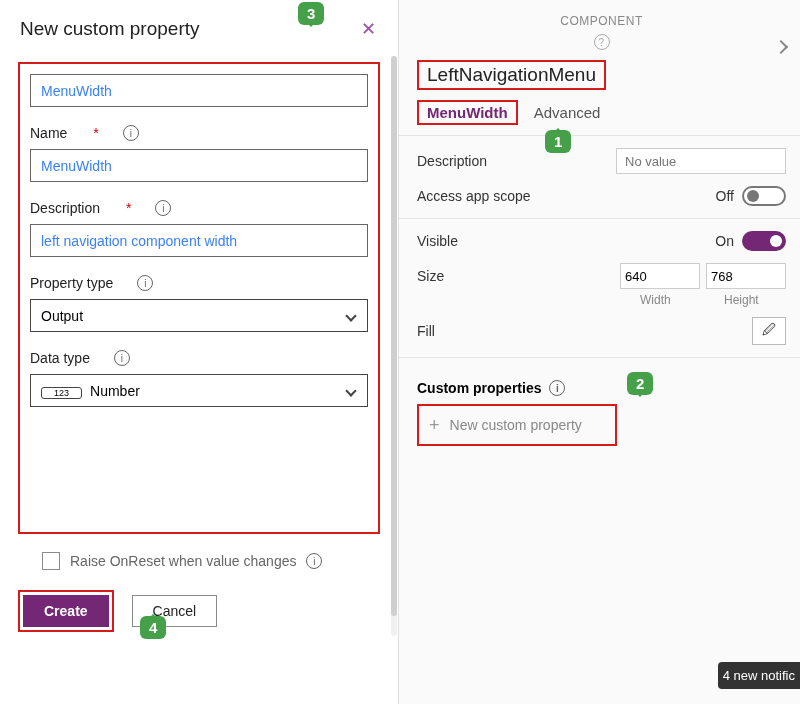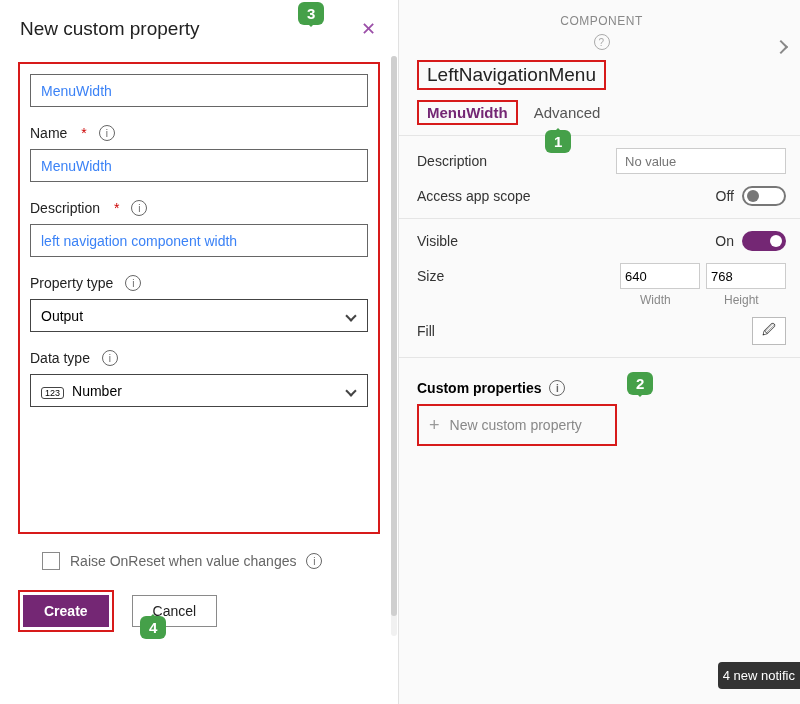--- a/index.html
+++ b/index.html
@@ -3,26 +3,26 @@
 <meta charset="utf-8">
 <style>
   *{box-sizing:border-box;font-family:"Segoe UI",Arial,sans-serif;}
   body{margin:0;width:800px;height:704px;background:#fff;overflow:hidden;position:relative;}
   .app{display:flex;width:100%;height:100%;}
   .left-pane{width:399px;border-right:1px solid #e1e1e1;position:relative;padding:18px 18px 0 18px;}
   .left-pane h1{font-size:19px;font-weight:400;margin:0 0 22px 2px;color:#222;}
   .close-x{position:absolute;top:18px;right:22px;color:#9b4fa8;font-size:18px;cursor:pointer;}
   .form-area{border:2px solid #d71a1a;padding:10px 10px 14px 10px;margin-bottom:18px;min-height:472px;position:relative;}
   .tbox{width:100%;height:33px;border:1px solid #666;padding:4px 10px;font-size:14px;color:#3b82f6;background:#fff;}
-  .fld-label{font-size:14px;color:#222;margin:18px 0 8px 0;display:flex;align-items:center;gap:12px;}
+  .fld-label{font-size:14px;color:#222;margin:18px 0 8px 0;display:flex;align-items:center;gap:24px;}
   .req{color:#c00;margin-left:2px;}
   .info-c{display:inline-flex;width:16px;height:16px;border:1px solid #666;border-radius:50%;align-items:center;justify-content:center;font-size:10px;color:#666;font-style:normal;}
   .selectish{width:100%;height:33px;border:1px solid #444;display:flex;align-items:center;padding:0 10px;justify-content:space-between;cursor:pointer;font-size:14px;}
   .chev{border:solid #444;border-width:0 2px 2px 0;display:inline-block;padding:3px;transform:rotate(45deg);margin-right:2px;}
-  .num-ic{display:inline-flex;border:1px solid #444;border-radius:3px;padding:0 3px;font-size:9px;margin-right:8px;}
+  .num-ic{display:inline-flex;border:1px solid #444;border-radius:3px;padding:0 12px;font-size:9px;margin-right:8px;}
   .reset-row{display:flex;align-items:center;gap:10px;margin:8px 0 0 24px;color:#666;font-size:14px;}
   .chk{width:18px;height:18px;border:1px solid #8a8a8a;background:#fff;}
   .btn-row{margin-top:20px;display:flex;gap:18px;align-items:center;}
   .create-wrap{border:2px solid #d71a1a;padding:3px 3px;}
   .btn{height:32px;padding:0 20px;font-size:14px;cursor:pointer;display:inline-flex;align-items:center;}
   .btn-primary{background:#742774;color:#fff;border:1px solid #742774;font-weight:600;}
   .btn-secondary{background:#fff;color:#222;border:1px solid #8a8a8a;}
   
   .right-pane{flex:1;background:#fafafa;padding:14px 14px 0 18px;position:relative;}
   .rp-head{color:#888;font-size:12px;letter-spacing:.5px;display:flex;align-items:center;gap:6px;flex-direction:column;}

